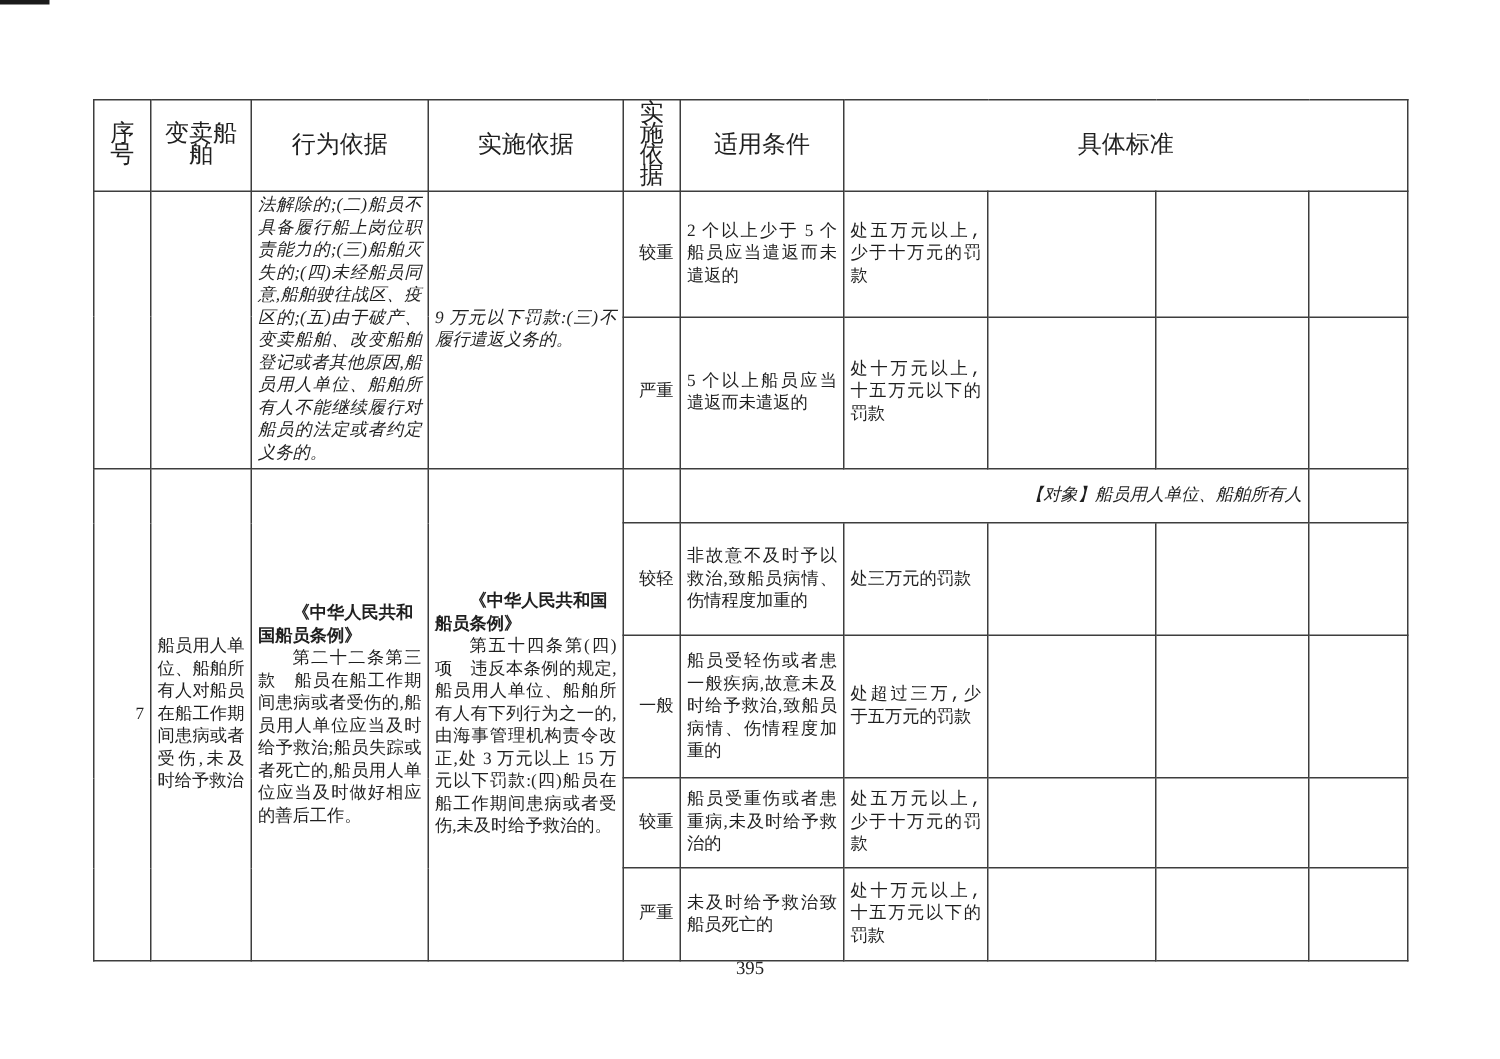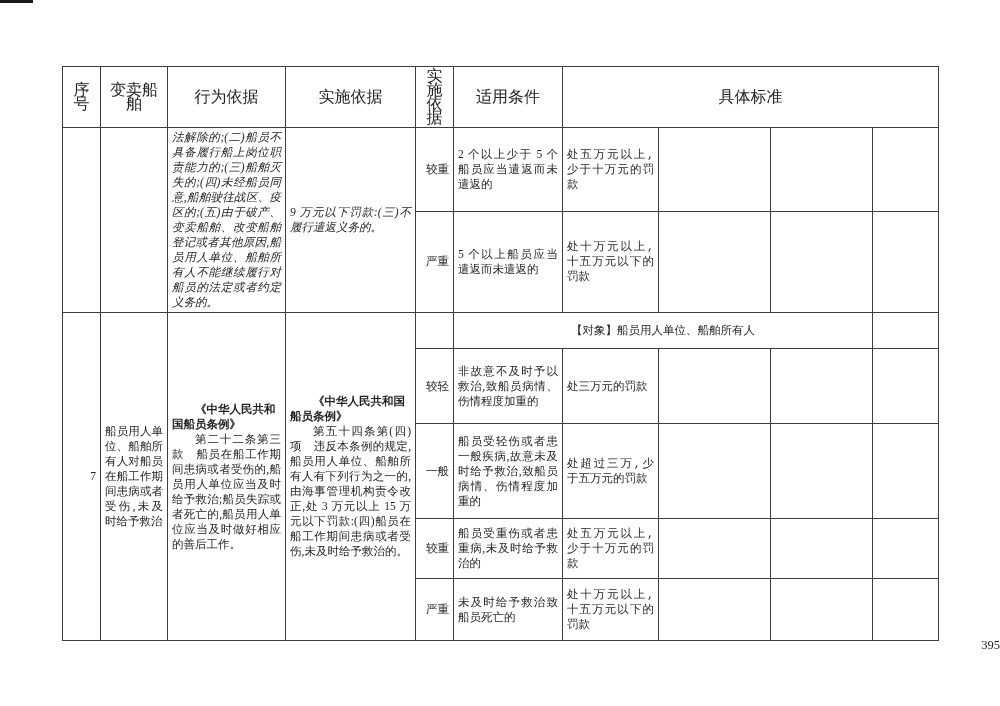--- a/index.html
+++ b/index.html
@@ -46,26 +46,26 @@
   td.vtop { vertical-align: top; }
   td.just { text-align: justify; text-justify: inter-character; }
   td.cond { padding: 3px 7px; text-align: justify; }
   td.std  { padding: 3px 7px; text-align: justify; font-family: Liberation Mono, monospace; }
   td.weifa { padding: 4px 8px 30px 8px; text-align: justify; }
   td.lawcell { padding: 3px 5px; }
   td.lawcell-top { padding: 1px 5px; font-style: italic; }
   .law-title { font-weight: bold; text-align: left; text-indent: 2em; }
   .law-body { text-align: justify; text-justify: inter-character; text-indent: 2em; }
   .plain-body { text-align: justify; text-justify: inter-character; }
-  td.duixiang-cell { text-align: center; font-size: 11.5px; }
+  td.duixiang-cell { text-align: right; font-size: 11.5px; font-style: italic; }
   .page-number {
     position: absolute;
     left: 0; top: 638px;
     width: 100%;
-    text-align: right;
+    text-align: center;
     font-size: 12.5px;
     color: #222222;
   }
 </style>
 </head>
 <body>
 
 <div class="page">
   <div class="corner-mark"></div>
 

